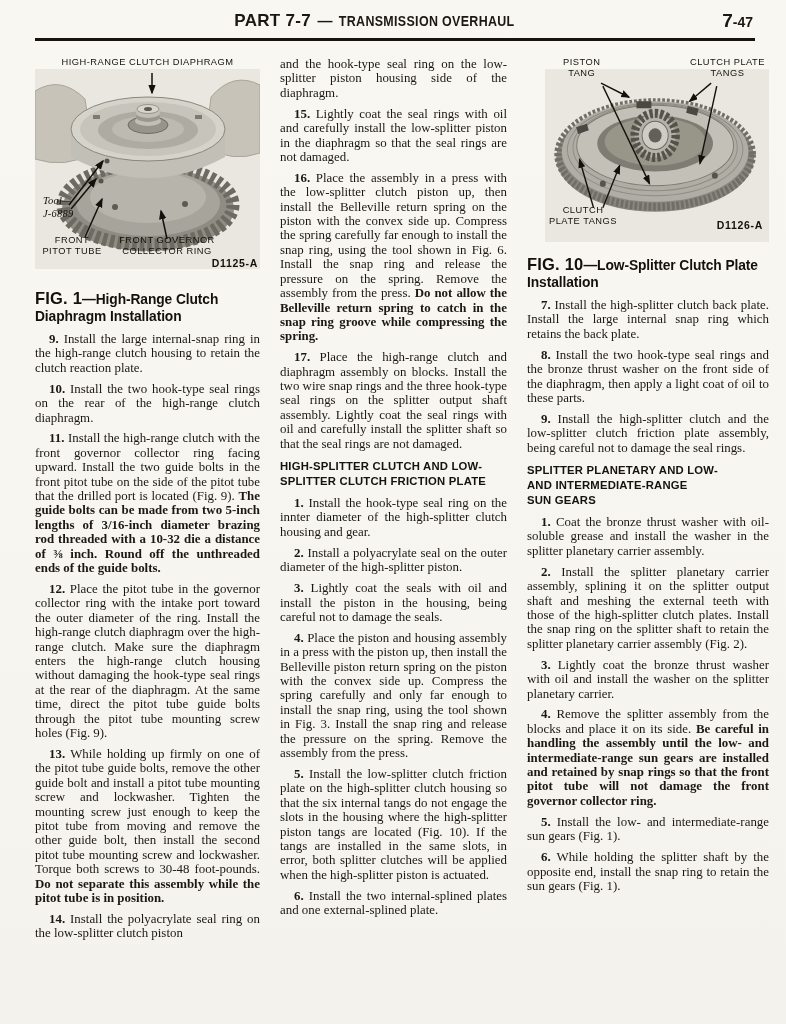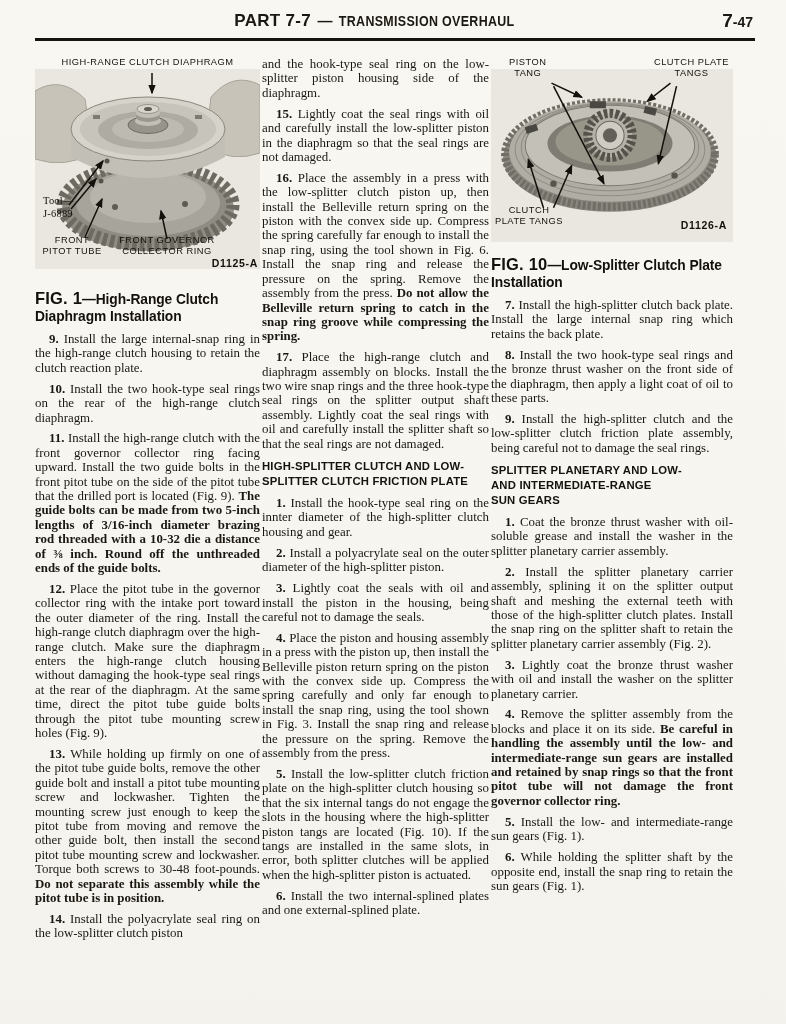--- a/index.html
+++ b/index.html
@@ -12,36 +12,36 @@
   .hdr { position:absolute; top:9px; left:30px; right:31px; height:28px; }
   .hdr-center { position:absolute; left:50%; top:2px; transform:translateX(-50%);
     white-space:nowrap; font-family:"Liberation Sans", sans-serif; font-weight:bold; }
   .hdr-part { font-size:17px; letter-spacing:.3px; }
   .hdr-sep  { font-size:15px; padding:0 2px; }
   .hdr-title{ display:inline-block; font-size:15px; transform:scaleX(.83); transform-origin:left center; letter-spacing:.4px; }
   .pagenum { position:absolute; right:2px; top:1px; font-family:"Liberation Sans", sans-serif; font-weight:bold; }
   .pagenum .big { font-size:19px; } .pagenum .small { font-size:14px; }
   .rule { position:absolute; top:38px; left:35px; right:31px; height:3px; background:#17140f; }
   
-  .columns { position:absolute; top:57px; left:35px; right:11px; bottom:8px; display:flex; gap:2px; }
+  .columns { position:absolute; top:57px; left:35px; right:11px; bottom:8px; display:flex; gap:20px; }
   .col { overflow:hidden; }
   .col1 { width:225px; } .col2 { width:227px; } .col3 { width:242px; }
   .para { margin:0 0 6.5px; font-size:12.9px; line-height:14.4px; text-align:justify; text-indent:14px; }
   .para.cont { text-indent:0; }
   .subhead { font-family:"Liberation Sans", sans-serif; font-weight:bold; font-size:11.3px;
     line-height:15px; letter-spacing:.2px; margin:8px 0 7px; white-space:pre-line; color:#15130f; }
   
   .figure { position:relative; margin:0 0 7px; }
   .photo { position:relative; }
   .f9 .photo { height:230px; }
-  .f10 .photo { height:196px; }
+  .f10 .photo { height:196px;margin-left:18px; }
   .photo-art { position:absolute; inset:0; width:100%; height:100%; }
   .figlabel { position:absolute; font-family:"Liberation Sans", sans-serif; font-size:9.3px;
     line-height:11px; letter-spacing:.5px; white-space:pre-line; text-align:center; color:#14110d; }
-  .figlabel.ital { font-family:"Liberation Serif", serif; font-weight:normal;
+  .figlabel.ital { font-family:"Liberation Serif", serif; font-style:italic; font-weight:normal;
     font-size:10.5px; letter-spacing:.2px; text-align:left; line-height:12.5px; }
   .figcode { position:absolute; font-family:"Liberation Sans", sans-serif; font-weight:bold;
     font-size:10.5px; letter-spacing:.7px; color:#14110d; }
   .figcaption { font-family:"Liberation Sans", sans-serif; font-weight:bold; font-size:13.8px;
     line-height:16.5px; letter-spacing:-.1px; color:#14110d; margin-top:3px; }
   .figcaption .fig-num { font-size:16.5px; letter-spacing:.2px; }
 </style>
 </head>
 <body>
 

